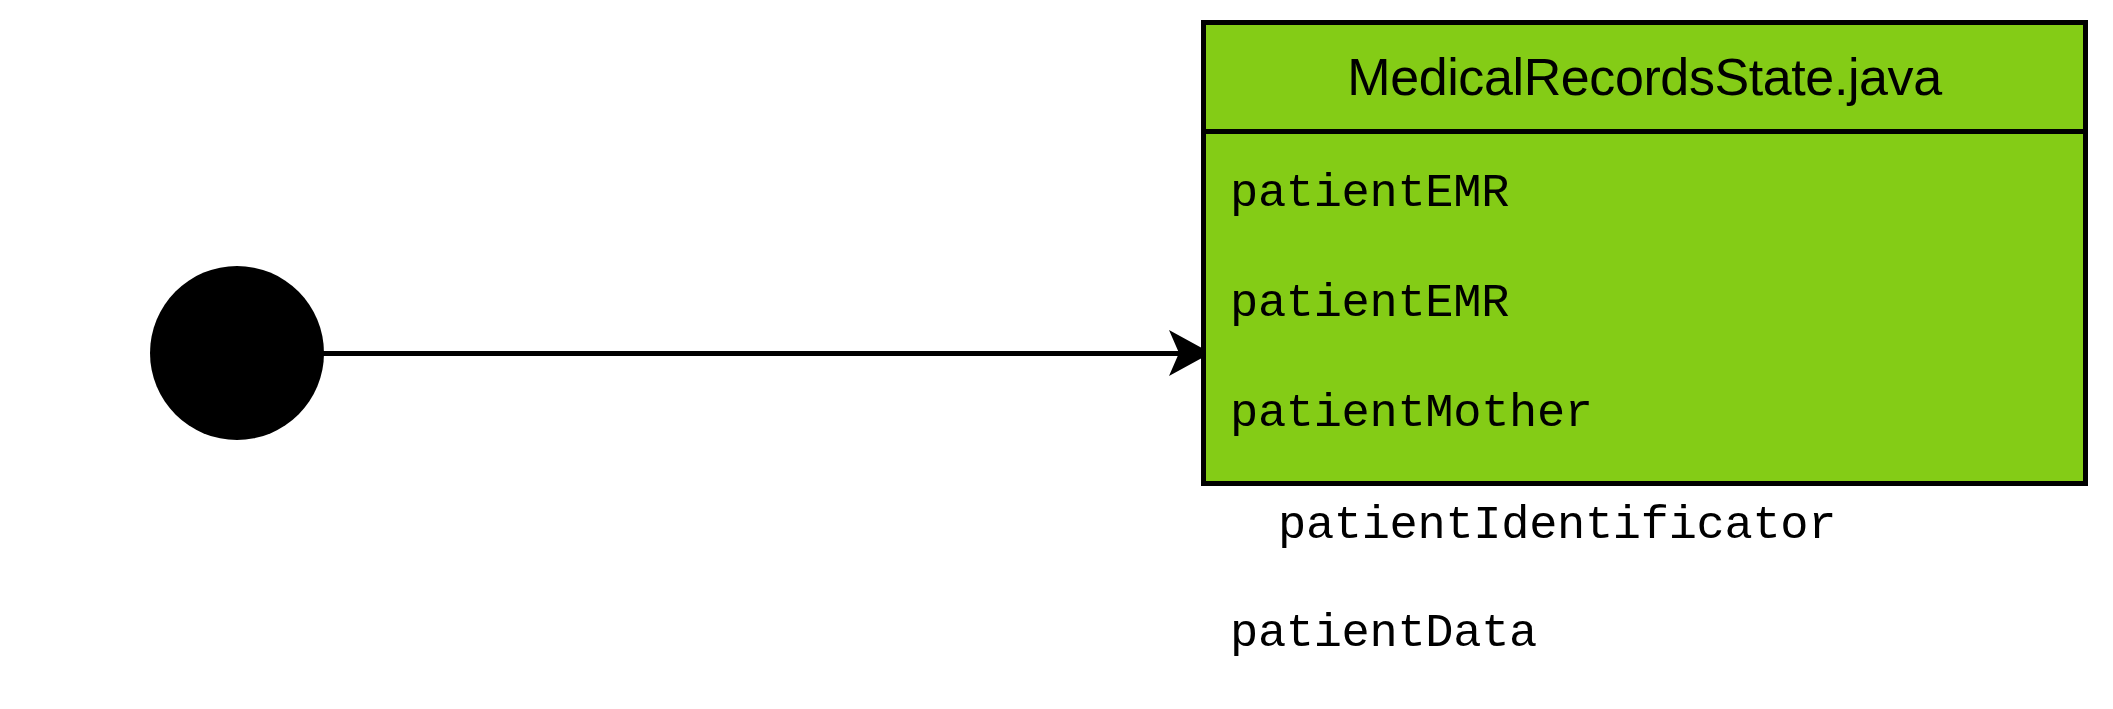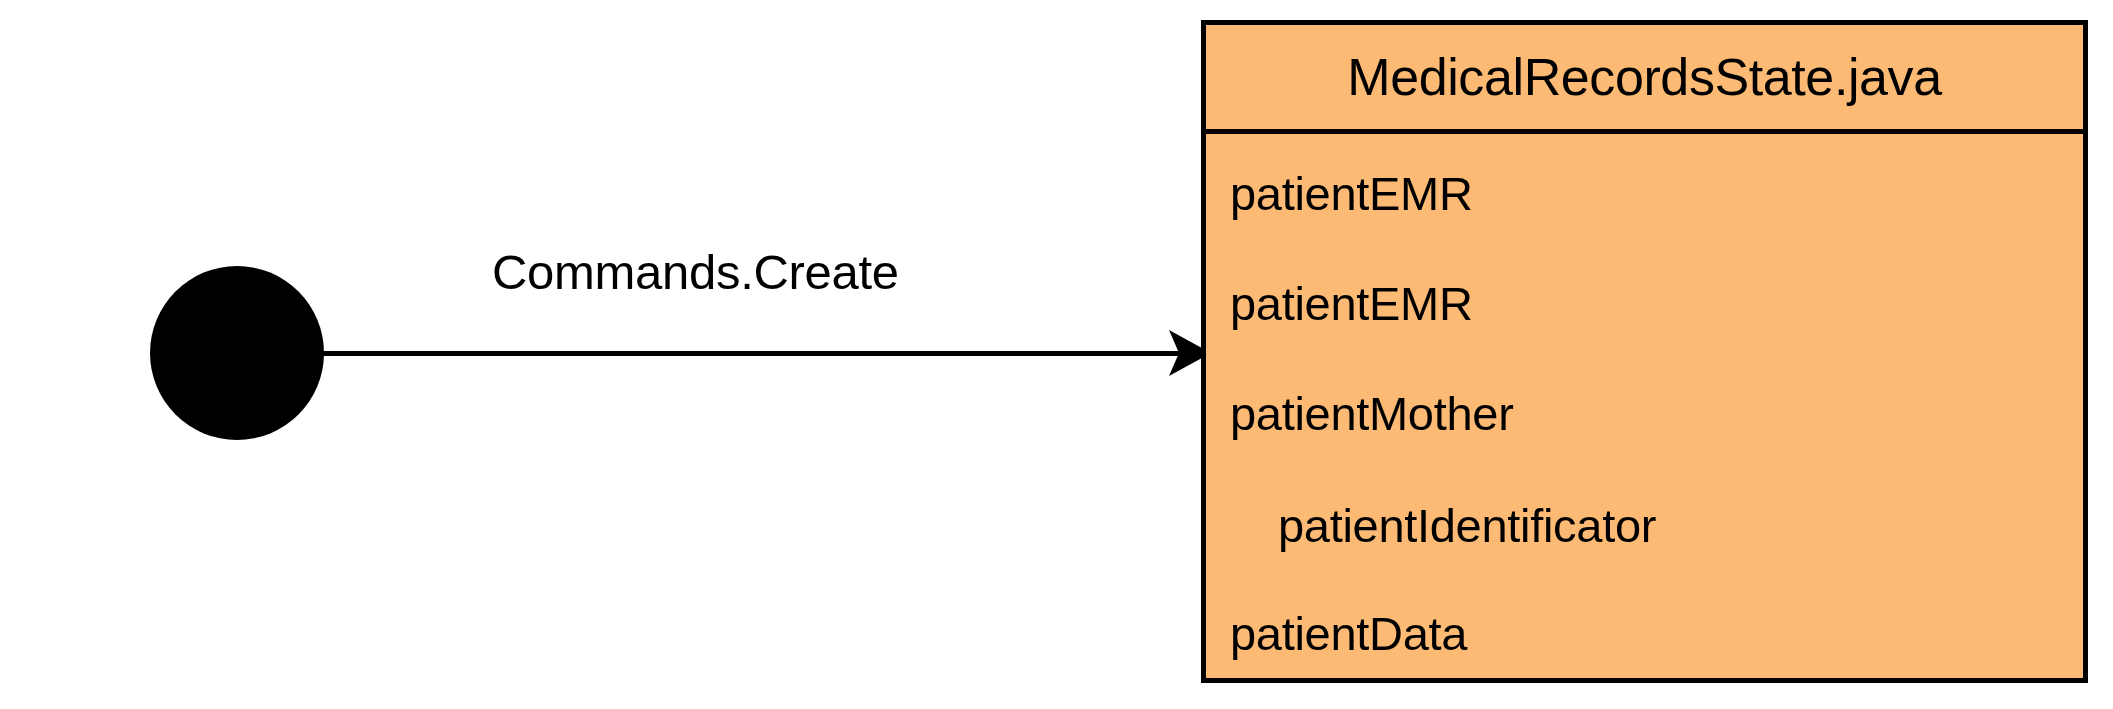--- a/index.html
+++ b/index.html
@@ -64,24 +64,24 @@
     white-space: nowrap;
     letter-spacing: -0.3px;
   }
 
   
   .class-box {
     position: absolute;
     left: 1201px;
     top: 20px;
     width: 887px;
-    height: 663px;
+    height: 466px;
     border: 5px solid #000000;
     box-sizing: border-box;
-    background: #fdba74;
+    background: #84cc16;
   }
   .class-header {
     height: 109px;
     border-bottom: 5px solid #000000;
     box-sizing: border-box;
     display: flex;
     align-items: center;
     justify-content: center;
   }
   .class-title {
@@ -95,41 +95,41 @@
     padding: 0;
     box-sizing: border-box;
   }
   .class-field {
     position: absolute;
     left: 24px;
     font-size: 47px;
     line-height: 1;
     white-space: nowrap;
     letter-spacing: -0.3px;
+    font-family: Liberation Mono, monospace;
   }
   .class-field.r0 { top: 36px; }
   .class-field.r1 { top: 146px; }
   .class-field.r2 { top: 256px; }
   .class-field.r3 { top: 368px; margin-left: 48px; }
   .class-field.r4 { top: 476px; text-align: center; }
 </style>
 </head>
 <body>
 
 <div id="canvas">
 
   <div class="actor-node"></div>
 
   <div class="edge-line"></div>
   <div class="edge-arrowhead">
     <svg width="46" height="50" viewBox="0 0 46 50" xmlns="http://www.w3.org/2000/svg">
       <path d="M 46 25 L 4 2 L 14 25 L 4 48 Z" fill="#000000"></path>
     </svg>
   </div>
-  <div class="edge-label">Commands.Create</div>
 
   <div class="class-box">
     <div class="class-header">
       <div class="class-title">MedicalRecordsState.java</div>
     </div>
     <div class="class-fields">
       <div class="class-field r0">patientEMR</div>
       <div class="class-field r1">patientEMR</div>
       <div class="class-field r2">patientMother</div>
       <div class="class-field r3">patientIdentificator</div>

